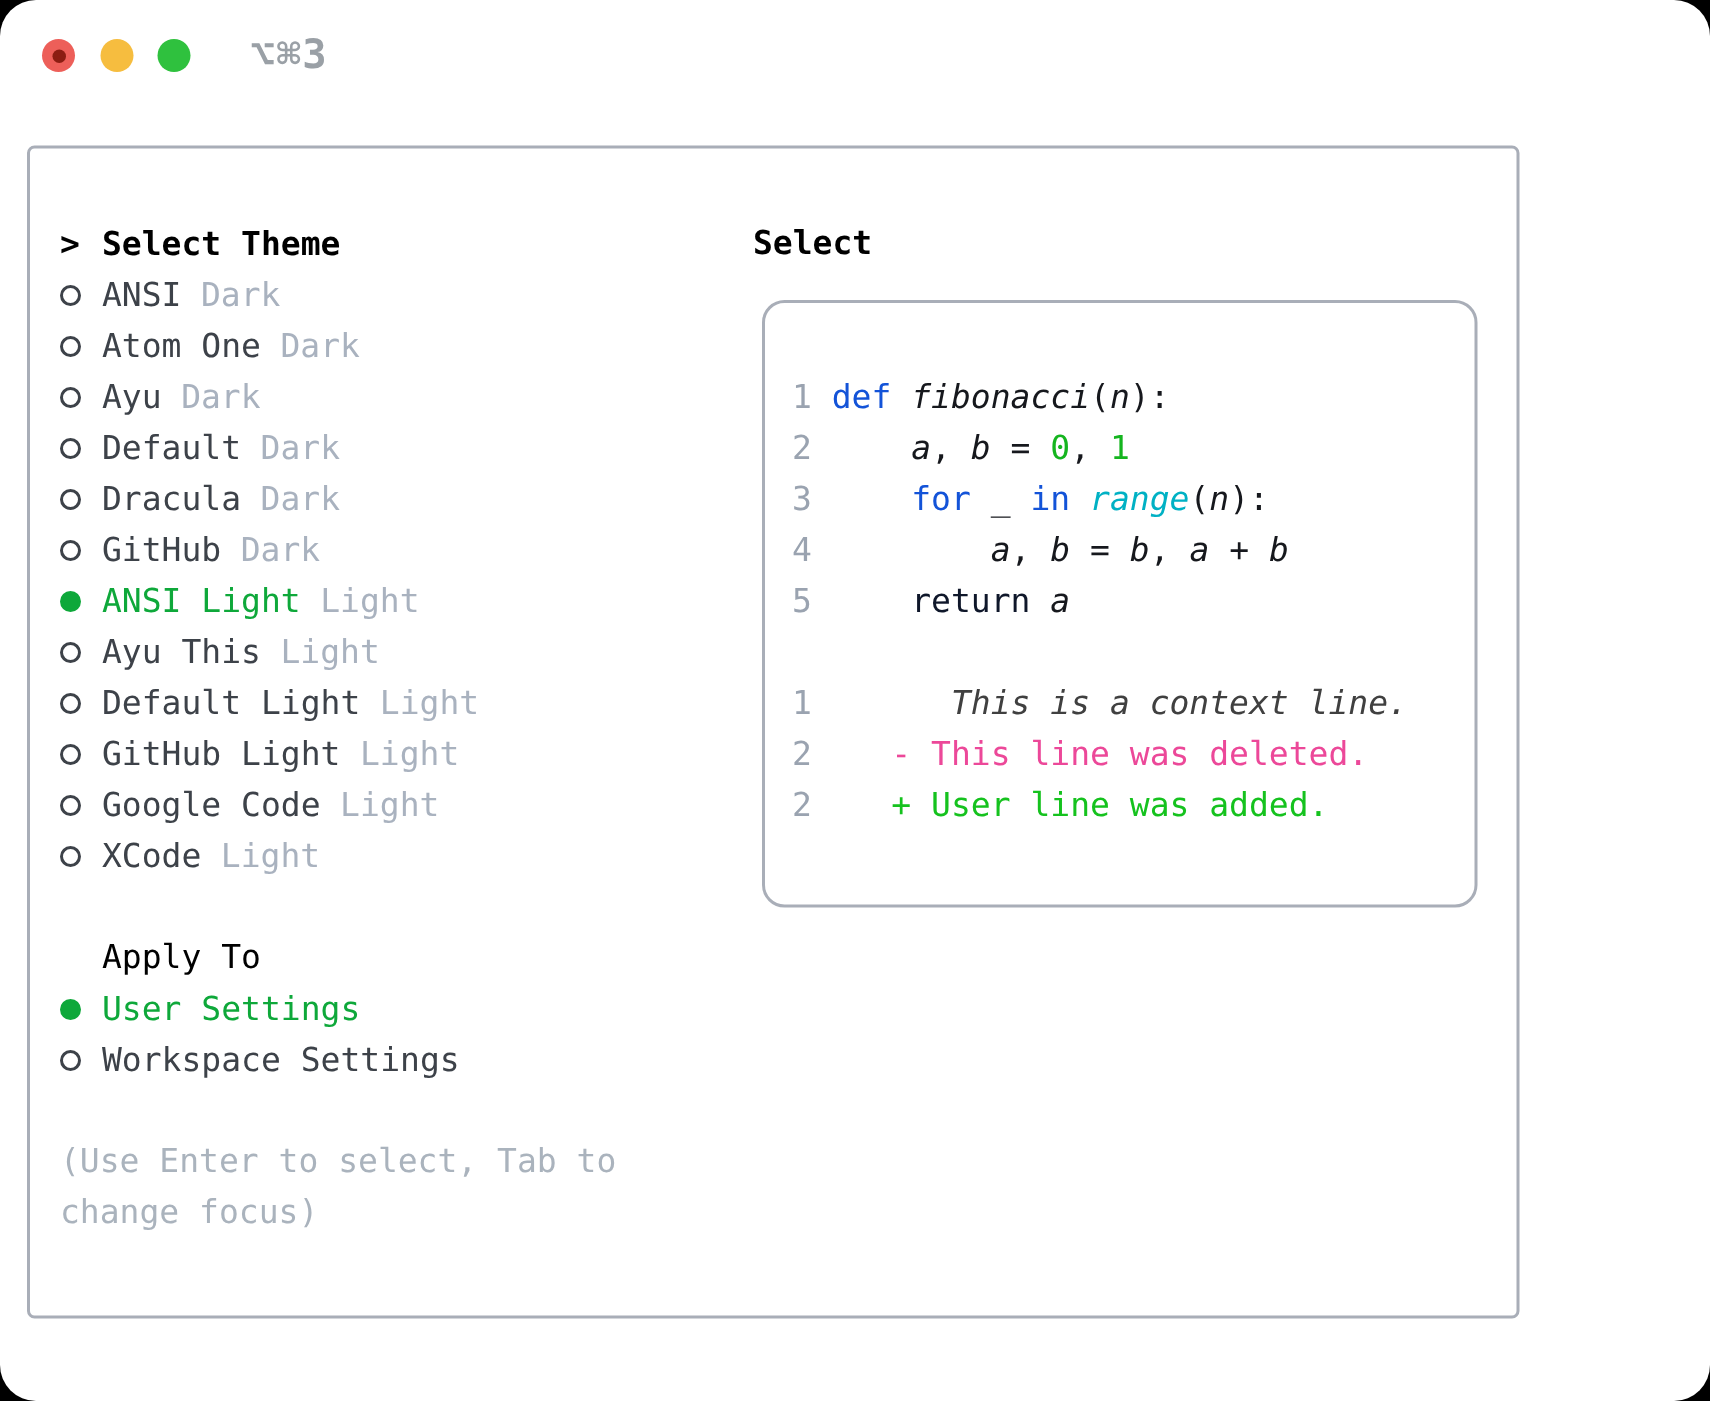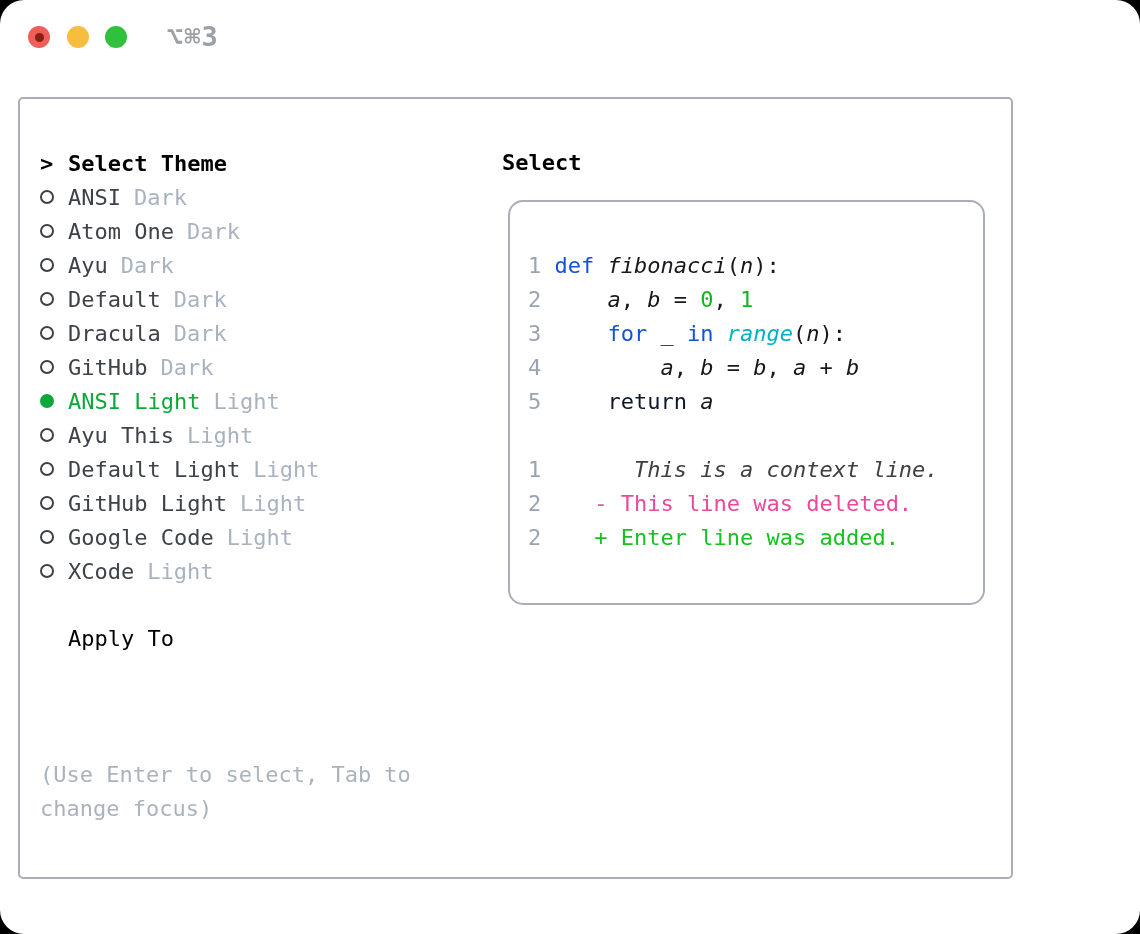--- a/index.html
+++ b/index.html
@@ -133,34 +133,44 @@
         </div>
         <div class="row">
           <span class="bullet"></span>
           <span class="tname">XCode</span>
           <span class="ttag">Light</span>
         </div>
       </div>
 
     <div class="apply-block">
       <div class="apply-header">Apply To</div>
+      <div id="apply-list">
+          <div class="row">
+            <span class="bullet sel"></span>
+            <span class="tname selname">User Settings</span>
+          </div>
+          <div class="row">
+            <span class="bullet"></span>
+            <span class="tname">Workspace Settings</span>
+          </div>
+        </div>
     </div>
 
     <div class="hint">(Use Enter to select, Tab to change focus)</div>
 
     <div class="preview-title">Select</div>
 
     <div class="preview-box">
       <div class="preview-code" id="preview-code">
           <div class="pline"><span style="color: rgb(154, 163, 176);">1 </span><span style="color: rgb(19, 83, 216);">def</span><span style="color: rgb(22, 24, 29);"> </span><span style="color: rgb(22, 24, 29); font-style: italic;">fibonacci</span><span style="color: rgb(22, 24, 29);">(</span><span style="color: rgb(22, 24, 29); font-style: italic;">n</span><span style="color: rgb(22, 24, 29);">):</span></div>
           <div class="pline"><span style="color: rgb(154, 163, 176);">2 </span><span style="color: rgb(22, 24, 29);">    </span><span style="color: rgb(22, 24, 29); font-style: italic;">a</span><span style="color: rgb(22, 24, 29);">, </span><span style="color: rgb(22, 24, 29); font-style: italic;">b</span><span style="color: rgb(22, 24, 29);"> = </span><span style="color: rgb(21, 181, 31);">0</span><span style="color: rgb(22, 24, 29);">, </span><span style="color: rgb(21, 181, 31);">1</span></div>
           <div class="pline"><span style="color: rgb(154, 163, 176);">3 </span><span style="color: rgb(22, 24, 29);">    </span><span style="color: rgb(19, 83, 216);">for</span><span style="color: rgb(22, 24, 29);"> _ </span><span style="color: rgb(19, 83, 216);">in</span><span style="color: rgb(22, 24, 29);"> </span><span style="color: rgb(0, 177, 196); font-style: italic;">range</span><span style="color: rgb(22, 24, 29);">(</span><span style="color: rgb(22, 24, 29); font-style: italic;">n</span><span style="color: rgb(22, 24, 29);">):</span></div>
           <div class="pline"><span style="color: rgb(154, 163, 176);">4 </span><span style="color: rgb(22, 24, 29);">        </span><span style="color: rgb(22, 24, 29); font-style: italic;">a</span><span style="color: rgb(22, 24, 29);">, </span><span style="color: rgb(22, 24, 29); font-style: italic;">b</span><span style="color: rgb(22, 24, 29);"> = </span><span style="color: rgb(22, 24, 29); font-style: italic;">b</span><span style="color: rgb(22, 24, 29);">, </span><span style="color: rgb(22, 24, 29); font-style: italic;">a</span><span style="color: rgb(22, 24, 29);"> + </span><span style="color: rgb(22, 24, 29); font-style: italic;">b</span></div>
           <div class="pline"><span style="color: rgb(154, 163, 176);">5 </span><span style="color: rgb(22, 24, 29);">    </span><span style="color: #0f172a;">return</span><span style="color: rgb(22, 24, 29);"> </span><span style="color: rgb(22, 24, 29); font-style: italic;">a</span></div>
           <div class="pline"></div>
           <div class="pline"><span style="color: rgb(154, 163, 176);">1 </span><span style="color: #404040; font-style: italic;">      This is a context line.</span></div>
           <div class="pline"><span style="color: rgb(154, 163, 176);">2 </span><span style="color: #ec4899;">   - This line was deleted.</span></div>
-          <div class="pline"><span style="color: rgb(154, 163, 176);">2 </span><span style="color: rgb(21, 194, 30);">   + Enter line was added.</span></div>
+          <div class="pline"><span style="color: rgb(154, 163, 176);">2 </span><span style="color: rgb(21, 194, 30);">   + User line was added.</span></div>
         </div>
     </div>
 
   </div>
 </div>
 
 </body></html>

